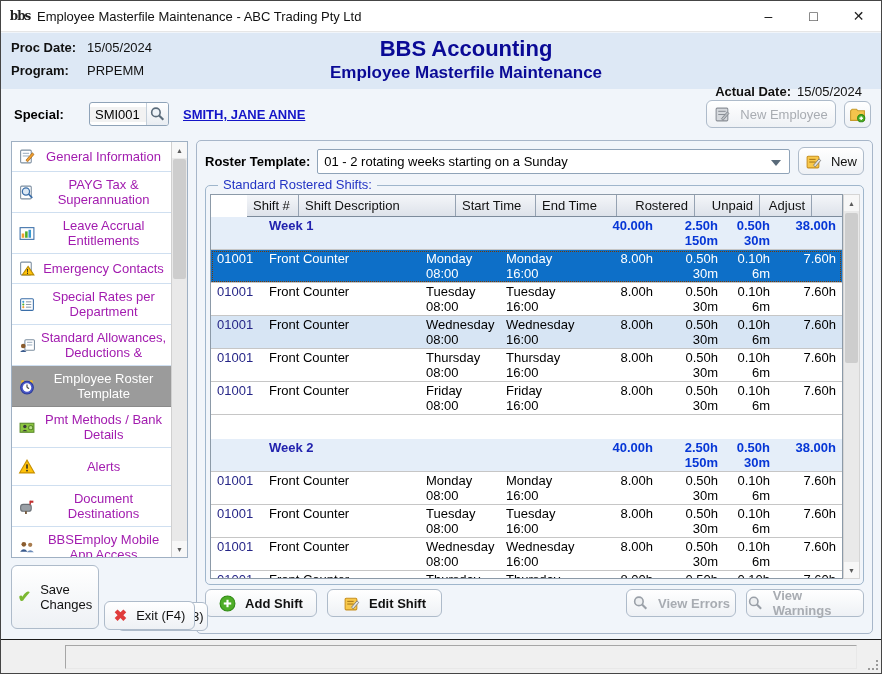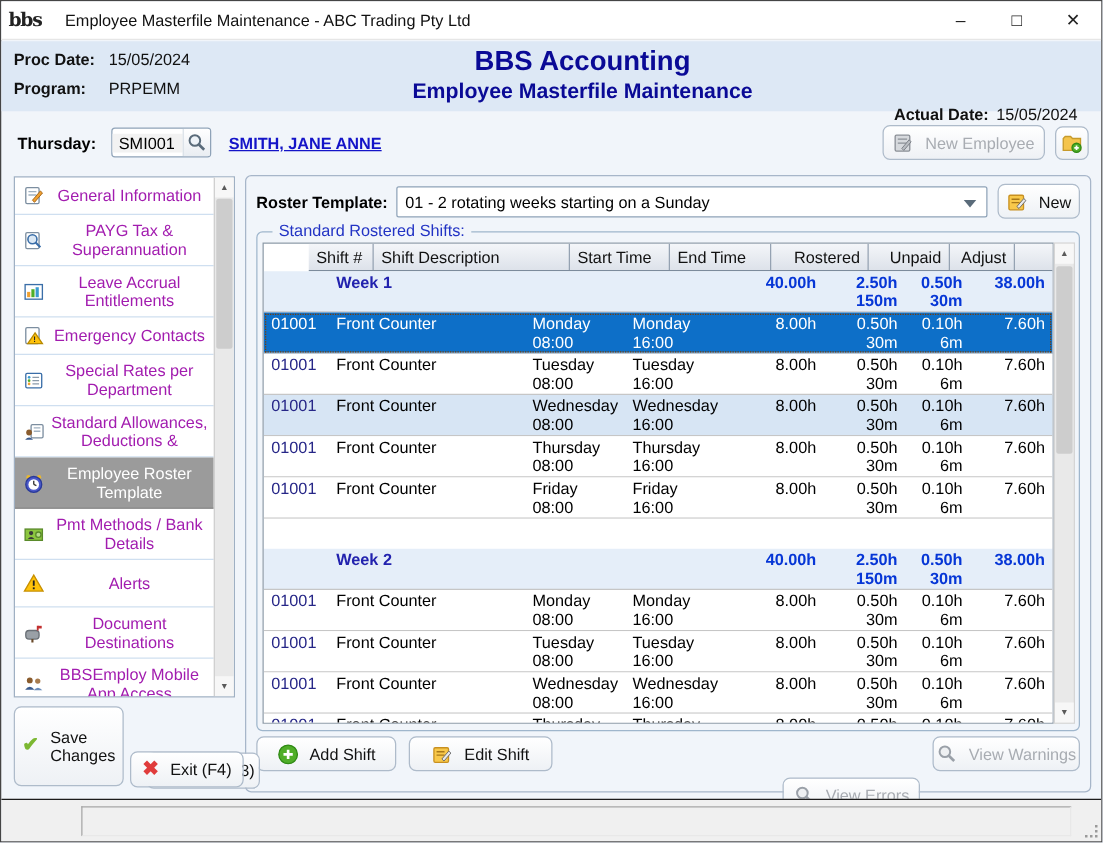--- a/index.html
+++ b/index.html
@@ -3,21 +3,21 @@
 <meta charset="utf-8">
 <style>
   * { margin:0; padding:0; box-sizing:border-box; }
   html,body { background:#cfd6de; font-family:"Liberation Sans", sans-serif; }
   .window { position:relative; width:882px; height:674px; background:#f1f5fa;
             border:1px solid #454545; overflow:hidden; }
 
   
   .titlebar { position:absolute; left:0; top:0; width:100%; height:31px; background:#ffffff;
               display:flex; align-items:center; border-bottom:1px solid #e6e6e6; }
-  .app-icon { width:20px; height:20px; margin:0 22px 0 9px; font-weight:bold; font-size:15px;
+  .app-icon { width:20px; height:20px; margin:0 7px 0 9px; font-weight:bold; font-size:12px;
               color:#222; display:flex; align-items:center; justify-content:center;
               font-family:"DejaVu Serif", serif; letter-spacing:-1px; }
   .title-text { font-size:13px; color:#111; }
   .win-controls { margin-left:auto; display:flex; height:100%; }
   .win-btn { width:45px; height:100%; display:flex; align-items:center; justify-content:center;
              font-size:14px; color:#222; cursor:default; }
 
   
   .header-strip { position:absolute; left:0; top:32px; width:100%; height:56px; background:#dde8f5;
                   display:flex; }
@@ -105,24 +105,24 @@
   .c span { display:block; }
   .c.num { text-align:right; }
   .shiftno { color:#262687; }
   .tbl-scroll { position:absolute; right:3px; top:8px; bottom:5px; width:17px; background:#e9e9e9;
                 border:1px solid #d5d5d5; }
   .tbl-scroll .thumb { position:absolute; left:1px; top:18px; width:13px; height:150px; background:#cdcdcd; border-radius:2px; }
   .tbl-scroll .down { position:absolute; bottom:0; left:0; width:100%; }
 
   
   .actions { position:absolute; left:8px; right:8px; bottom:6px; height:38px; display:flex; gap:10px; }
-  .actions .btn { height:28px; }
+  .actions .btn { height:28px;font-weight:bold; }
   .b-add { width:112px; } .b-edit { width:115px; } .b-del { width:112px; }
   .spacer-flex { flex:1; }
-  .b-verr { width:110px;margin-top:33px; } .b-vwarn { width:118px; }
+  .b-verr { width:110px; } .b-vwarn { width:118px; }
 
   
   .b-save { position:absolute; left:10px; top:564px; width:88px; height:64px; line-height:15px; text-align:left; }
   .b-back { position:absolute; left:116px; top:566px; width:91px; height:29px;margin-top:35px; }
   .b-exit { position:absolute; left:103px; top:600px; width:91px; height:29px; }
   .glyph { font-size:16px; font-weight:bold; line-height:16px; }
   .glyph.green { color:#7cb832; } .glyph.red { color:#e03c3c; }
 
   
   .statusbar { position:absolute; left:0; bottom:0; width:100%; height:34px; background:#f0f0f0;
@@ -159,21 +159,21 @@
       <div class="hs-title">BBS Accounting</div>
       <div class="hs-sub">Employee Masterfile Maintenance</div>
     </div>
     <div class="hs-right">
       <div class="row"><span class="hs-lbl">Actual Date:</span><span class="hs-val">15/05/2024</span></div>
       <div class="row"><span class="hs-lbl">Time:</span><span class="hs-val">23:25</span></div>
     </div>
   </div>
 
   <div class="emp-bar">
-    <span class="emp-lbl">Thursday:</span>
+    <span class="emp-lbl">Special:</span>
     <div class="emp-input-wrap">
       <input class="emp-input" value="SMI001" style="">
       <span class="emp-search-btn">
         <span class="ic">
             <svg viewBox="0 0 16 16">
               <circle cx="6.5" cy="6" r="4" fill="#eef3f8" stroke="#5a6b7a" stroke-width="1.5"></circle>
               <line x1="9.5" y1="9" x2="13.5" y2="13" stroke="#5a6b7a" stroke-width="2"></line>
             </svg>
           </span>
       </span>

